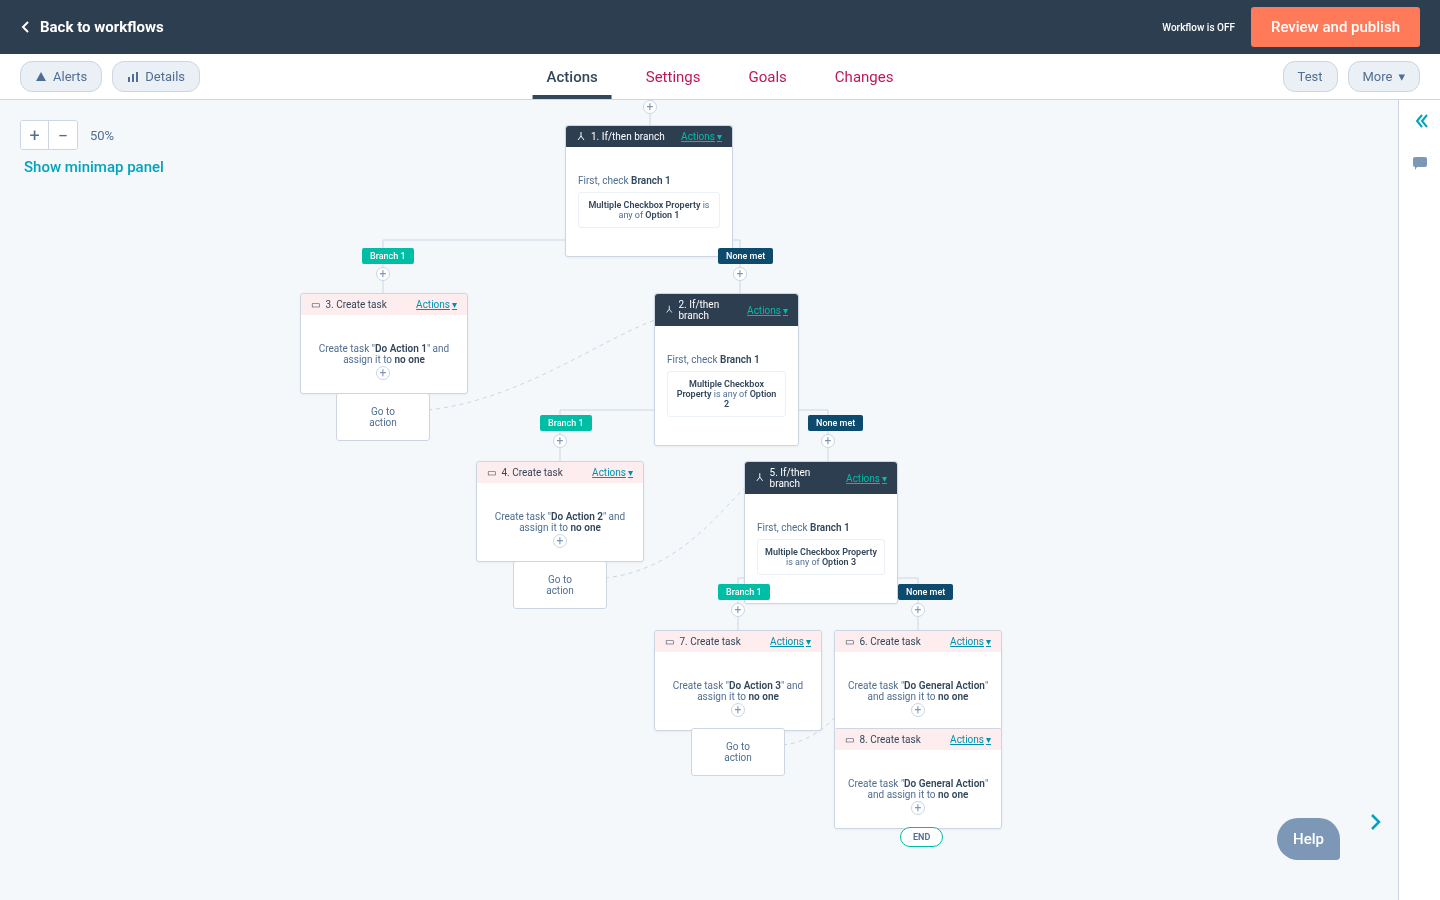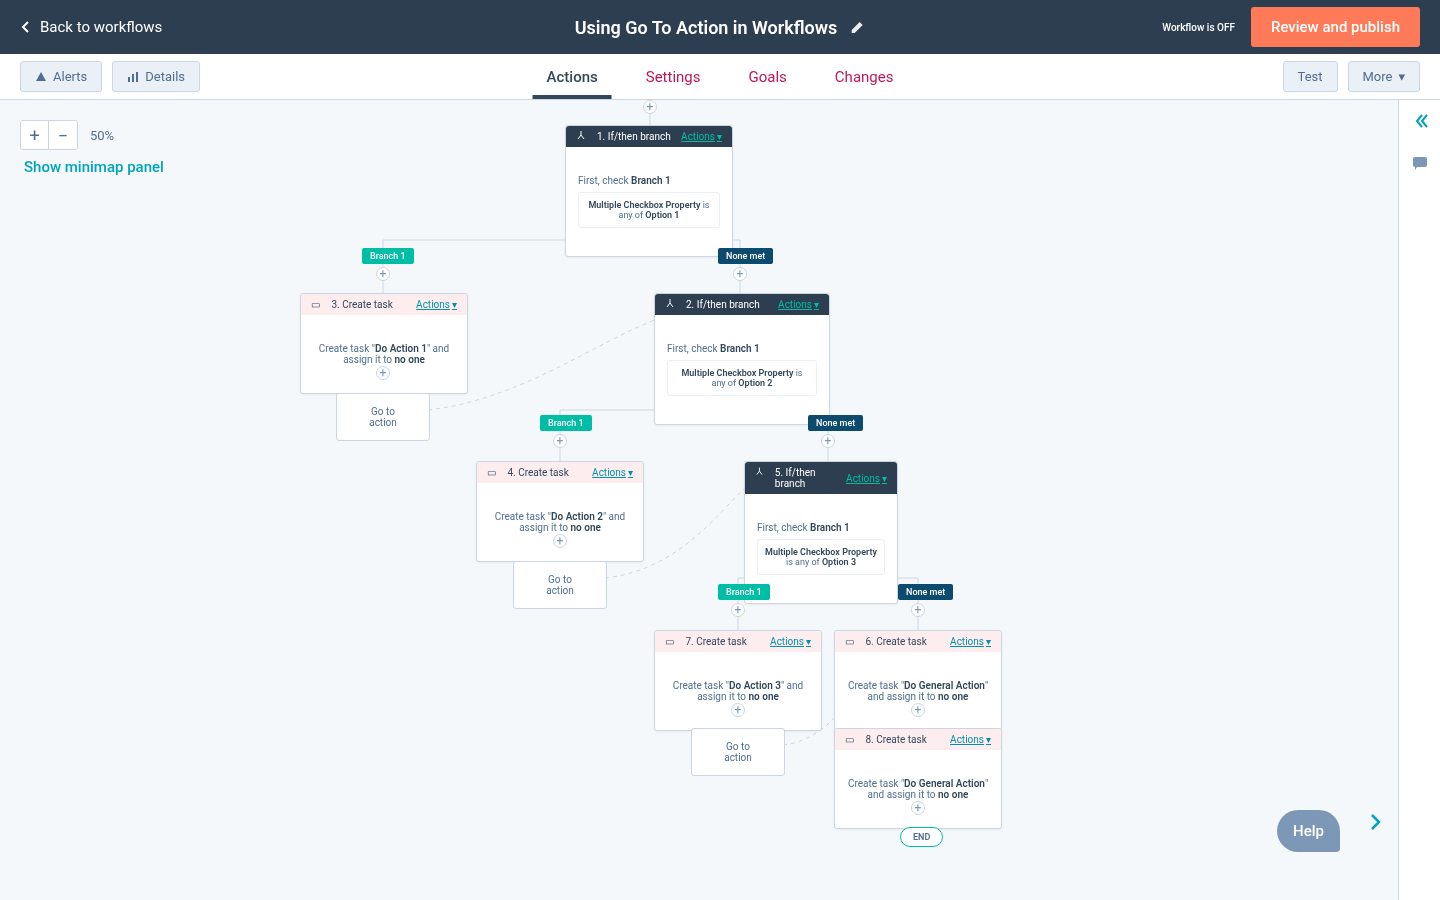--- a/index.html
+++ b/index.html
@@ -1,80 +1,74 @@
 <!DOCTYPE html>
 <html><head>
 <meta charset="utf-8">
 <style>
 *{box-sizing:border-box;margin:0;padding:0;font-family:-apple-system,BlinkMacSystemFont,"Segoe UI",Roboto,sans-serif}
 body{background:#f5f8fa;overflow:hidden;width:1440px;height:900px;position:relative}
 .topbar{background:#2d3e50;height:54px;display:flex;align-items:center;padding:0 20px;color:#fff;position:relative}
-.back{display:flex;align-items:center;gap:8px;font-size:15px;font-weight:400;cursor:pointer}
+.back{display:flex;align-items:center;gap:8px;font-size:15px;font-weight:700;cursor:pointer}
 .title-wrap{position:absolute;left:50%;transform:translateX(-50%);display:flex;align-items:center;gap:12px}
 .title{font-size:18px;font-weight:600}
 .edit-icon{cursor:pointer;opacity:.9}
 .right-top{margin-left:auto;display:flex;align-items:center;gap:16px}
 .wf-status{font-size:10px;font-weight:500}
 .btn-primary{background:#ff7a59;color:#fff;border:none;padding:11px 20px;border-radius:3px;font-size:15px;font-weight:500;cursor:pointer}
 .subbar{background:#fff;height:46px;border-bottom:1px solid #cbd6e2;display:flex;align-items:center;padding:0 20px;position:relative}
 .left-btns{display:flex;gap:10px}
-.btn-sec{background:#eaf0f6;border:1px solid #cbd6e2;border-radius:3px;padding:7px 14px;font-size:13px;color:#506e91;cursor:pointer;display:flex;align-items:center;gap:6px}
+.btn-sec{background:#eaf0f6;border:1px solid #cbd6e2;border-radius:12px;padding:7px 14px;font-size:13px;color:#506e91;cursor:pointer;display:flex;align-items:center;gap:6px}
 .tabs{position:absolute;left:50%;transform:translateX(-50%);display:flex;gap:48px;height:100%;align-items:center}
 .tab{font-size:15px;color:#be185d;cursor:pointer;height:100%;display:flex;align-items:center;position:relative}
 .tab.active{color:#33475b;font-weight:500}
 .tab.active::after{content:"";position:absolute;bottom:0;left:-14px;right:-14px;height:4px;background:#33475b}
 .right-sub{margin-left:auto;display:flex;gap:10px}
 .canvas{position:absolute;top:100px;left:0;right:92px;bottom:0;background:#f5f8fa}
 .zoom-ctrl{position:absolute;top:20px;left:20px;display:flex;align-items:center;gap:12px}
 .zoom-btns{display:flex;border:1px solid #cbd6e2;border-radius:3px;overflow:hidden}
 .zoom-btn{width:28px;height:28px;display:flex;align-items:center;justify-content:center;background:#fff;border:none;cursor:pointer;font-size:18px;color:#506e91}
 .zoom-btn:first-child{border-right:1px solid #cbd6e2}
 .zoom-pct{font-size:13px;color:#506e91}
 .minimap-link{position:absolute;top:58px;left:24px;color:#00a4bd;font-size:15px;font-weight:500;cursor:pointer}
 .nodes{position:absolute;top:0;left:0;width:100%;height:100%}
 .card{position:absolute;background:#fff;border:1px solid #cbd6e2;border-radius:3px;box-shadow:0 1px 3px rgba(0,0,0,.05)}
 .card-head{background:#2d3e50;color:#fff;padding:5px 10px;font-size:10px;display:flex;align-items:center;gap:6px;justify-content:space-between;border-radius:3px 3px 0 0}
 .card-head.light{background:#fdedee;color:#33475b}
-.card-title{display:flex;align-items:flex-start;gap:11px}
+.card-title{display:flex;align-items:center;gap:5px}
 .card-actions{color:#00bda5;cursor:pointer;display:flex;align-items:center;gap:2px;text-decoration:underline;font-size:10px}
 .card-head.light .card-actions{color:#0091ae}
 .card-body{padding:28px 12px;font-size:10px;color:#506e91}
 .card-body .inner{border:1px solid #eaf0f6;border-radius:3px;padding:7px;margin-top:6px;text-align:center;font-size:9px}
 .card-body .inner b{color:#33475b;font-weight:600}
 .card-body b{color:#33475b;font-weight:600}
 .goto-card{position:absolute;background:#fff;border:1px solid #cbd6e2;border-radius:3px;padding:12px 20px;font-size:10px;color:#506e91;text-align:center}
 .tag{position:absolute;font-size:9px;padding:3px 8px;border-radius:2px;font-weight:500}
 .tag.teal{background:#00bda5;color:#fff}
 .tag.red{background:#0c4a6e;color:#fff}
 .add-dot{position:absolute;width:14px;height:14px;border:1px solid #cbd6e2;border-radius:50%;background:#fff;display:flex;align-items:center;justify-content:center;font-size:12px;color:#7c98b6;cursor:pointer;line-height:1}
 .end-pill{position:absolute;border:1px solid #00bda5;border-radius:12px;padding:4px 12px;font-size:9px;font-weight:600;color:#506e91;background:#fff}
 .side-rail{position:absolute;right:0;top:100px;bottom:0;width:42px;border-left:1px solid #cbd6e2;background:#fff;display:flex;flex-direction:column;align-items:center;padding-top:12px;gap:20px}
 .rail-icon{color:#00a4bd;cursor:pointer}
 .nav-chevron{position:absolute;right:54px;bottom:64px;color:#00a4bd;cursor:pointer}
-.help-btn{position:absolute;right:100px;bottom:48px;background:#7c98b6;color:#fff;border-radius:22px 22px 4px 22px;padding:12px 16px;font-size:15px;font-weight:500;cursor:pointer}
+.help-btn{position:absolute;right:100px;bottom:40px;background:#7c98b6;color:#fff;border-radius:22px 22px 4px 22px;padding:12px 16px;font-size:15px;font-weight:500;cursor:pointer}
 svg.lines{position:absolute;top:0;left:0;width:100%;height:100%;pointer-events:none}
 .line{stroke:#cbd6e2;stroke-width:1;fill:none}
 .dashed{stroke-dasharray:4 4}
 .center{text-align:center}
 </style>
 </head>
 <body>
 
 <div class="topbar">
   <div class="back">
     <svg width="12" height="12" viewBox="0 0 12 12">
         <path d="M8 1L3 6l5 5" stroke="#fff" stroke-width="2" fill="none"></path>
       </svg>
     <span>Back to workflows</span>
-  </div>
-  <div class="title-wrap">
-    <span class="title">Using Go To Action in Workflows</span>
-    <svg width="16" height="16" viewBox="0 0 16 16" class="edit-icon">
-        <path d="M2 11l8-8 3 3-8 8H2v-3z" fill="#fff"></path>
-      </svg>
   </div>
   <div class="right-top">
     <span class="wf-status">Workflow is OFF</span>
     <button class="btn-primary">Review and publish</button>
   </div>
 </div>
 
 <div class="subbar">
   <div class="left-btns">
     <button class="btn-sec">
@@ -176,21 +170,21 @@
             <span>▭</span>
             <span>3. Create task</span>
           </span>
           <span class="card-actions"><span>Actions</span> ▾</span>
         </div>
       <div class="card-body center"><span>Create task "</span><b>Do Action 1</b><span>" and assign it to </span><b>no one</b></div>
     </div>
     <div class="add-dot" style="left:376px;top:266px">+</div>
     <div class="goto-card" style="left:336px;top:293px;width:94px">Go to action</div>
 
-    <div class="card" style="left:654px;top:193px;width:176px">
+    <div class="card" style="left:654px;top:193px;width:145px">
       <div class="card-head">
           <span class="card-title">
             <svg width="10" height="10" viewBox="0 0 10 10">
               <path d="M5 0v4M5 4L2 8M5 4l3 4" stroke="#fff" fill="none"></path>
             </svg>
             <span>2. If/then branch</span>
           </span>
           <span class="card-actions"><span>Actions</span> ▾</span>
         </div>
       <div class="card-body"><span>First, check </span><b>Branch 1</b><div class="inner"><b>Multiple Checkbox Property</b><span> is any of </span><b>Option 2</b></div></div>

